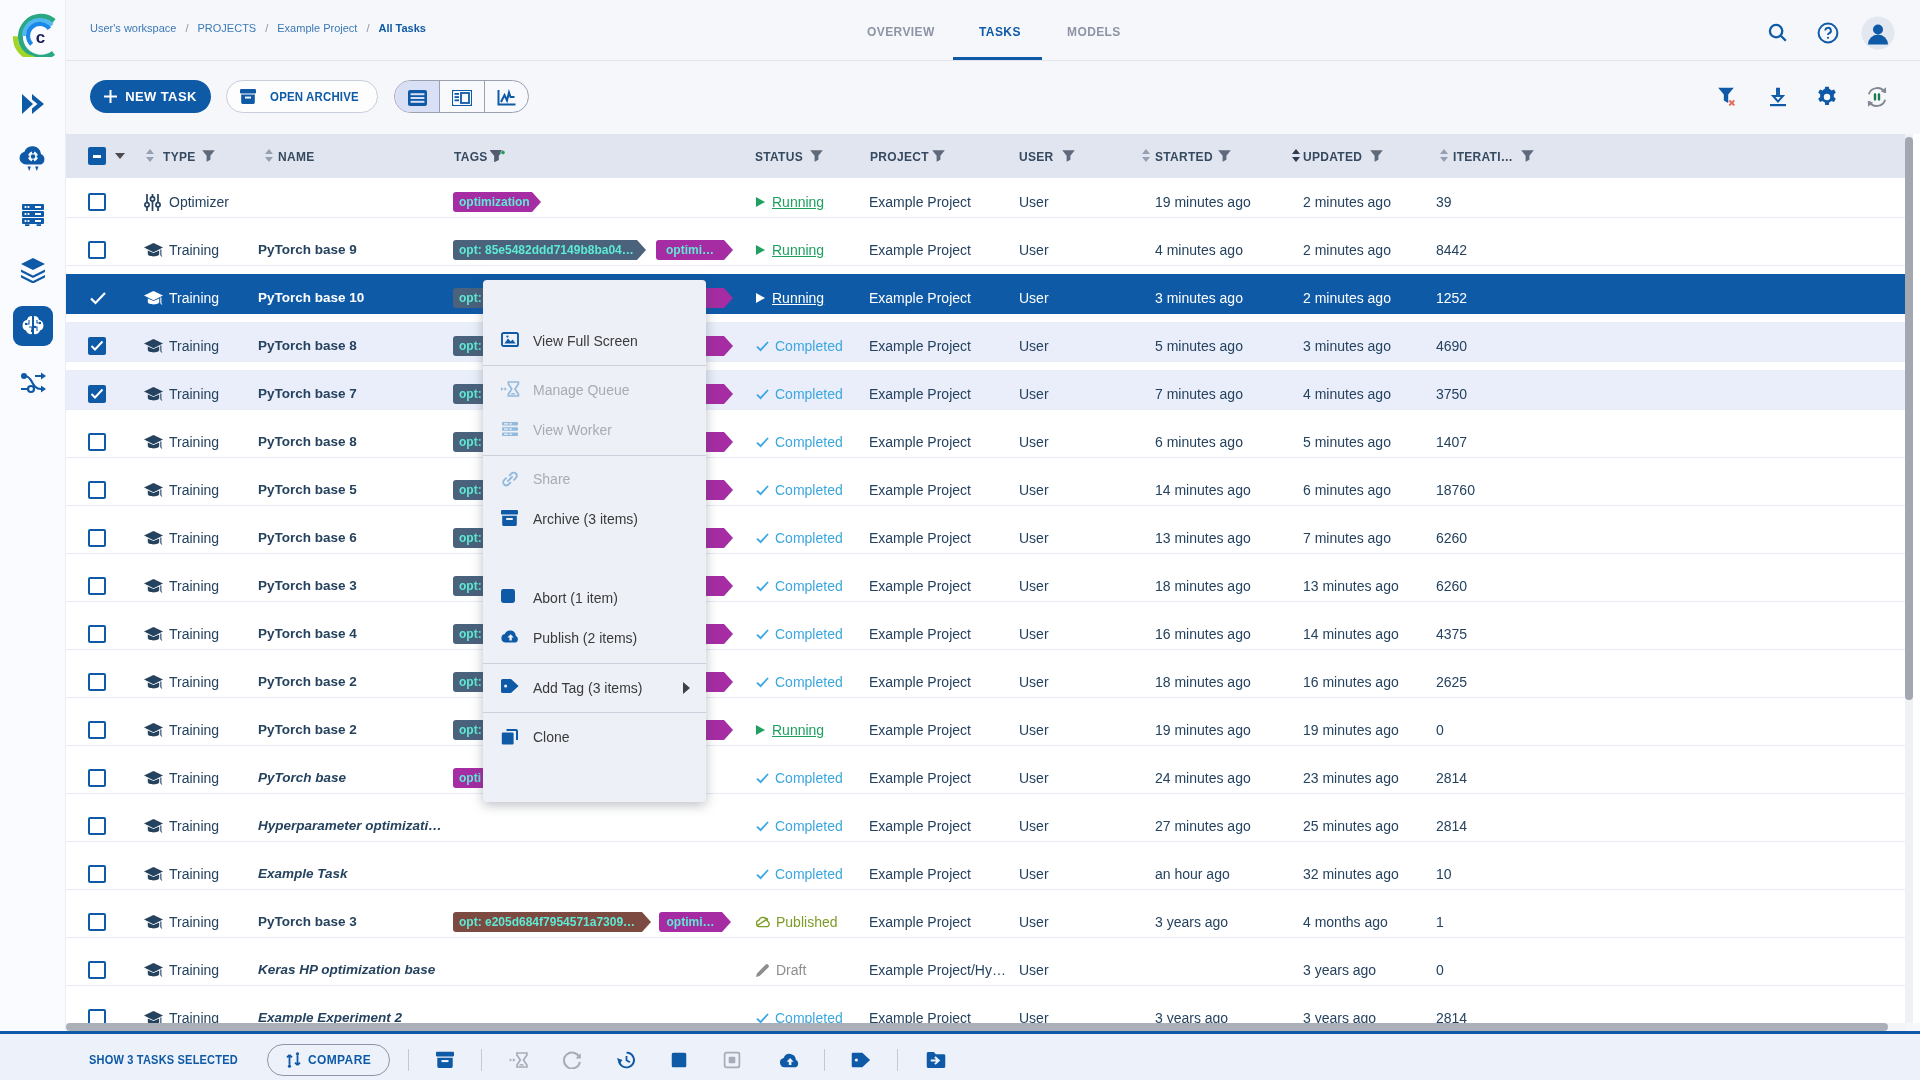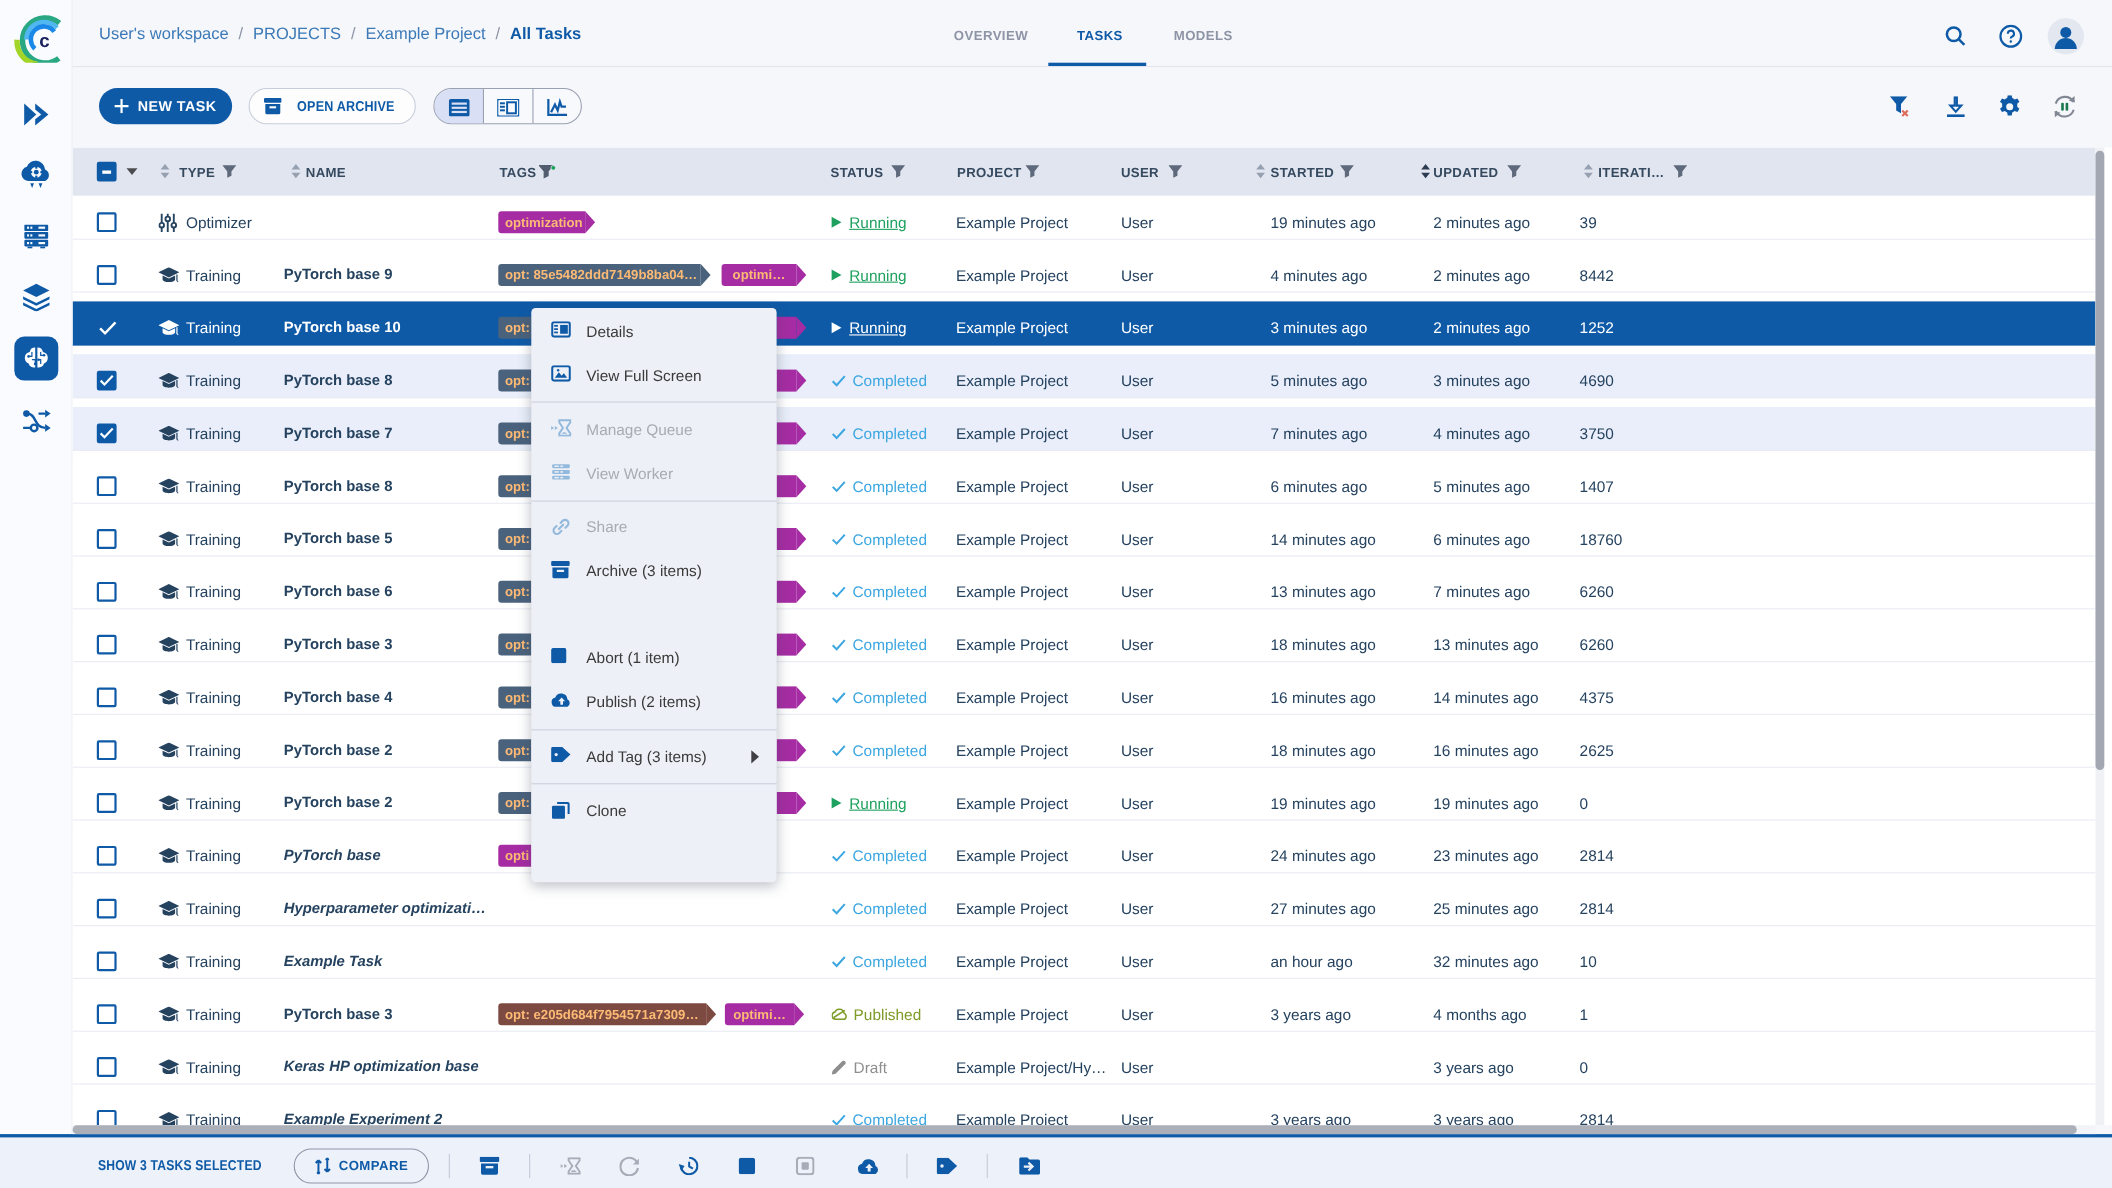--- a/index.html
+++ b/index.html
@@ -3,21 +3,21 @@
 <meta charset="utf-8">
 <style>
 *{margin:0;padding:0;box-sizing:border-box;}
 html,body{width:1920px;height:1080px;overflow:hidden;}
 body{font-family:"Liberation Sans",sans-serif;background:#f6f7fb;position:relative;color:#25425f;}
 
 #sidebar{position:absolute;left:0;top:0;width:66px;height:1034px;background:#fafbfe;border-right:1px solid #ecedf4;}
 .sideicon{position:absolute;left:50%;transform:translate(-50%,-50%);}
 
 #topbar{position:absolute;left:66px;top:0;width:1854px;height:61px;border-bottom:1px solid #e2e5ee;}
-#crumbs{position:absolute;left:24px;top:22px;font-size:15px;color:#3b79b7;white-space:nowrap;}
+#crumbs{position:absolute;left:24px;top:22px;font-size:11px;color:#3b79b7;white-space:nowrap;}
 #crumbs .sep{color:#8d94a6;padding:0 9px;}
 #crumbs .last{color:#0e5aa7;font-weight:bold;}
 .tab{position:absolute;top:25px;font-size:12px;font-weight:bold;letter-spacing:.4px;color:#8d94a6;}
 .tabu{position:absolute;top:57px;height:3px;background:#0e5aa7;}
 
 .btn{position:absolute;height:33px;border-radius:17px;font-size:13px;font-weight:bold;letter-spacing:.4px;display:flex;align-items:center;justify-content:center;}
 #newtask{left:90px;top:80px;width:121px;background:#0e5aa7;color:#fff;}
 #openarch{left:226px;top:80px;width:152px;background:#fdfdfe;border:1px solid #c7cddb;color:#0e5aa7;}
 #views{position:absolute;left:394px;top:80px;width:135px;height:33px;border:1px solid #99a1b1;border-radius:17px;background:#f8f9fd;overflow:hidden;display:flex;}
 #views .seg{width:45px;height:33px;display:flex;align-items:center;justify-content:center;}
@@ -48,21 +48,21 @@
 
 .st{display:inline-flex;align-items:center;height:48px;}
 .running{color:#1ea15e;text-decoration:underline;}
 .completed{color:#3ba6e0;}
 .published{color:#7d9b27;}
 .draft{color:#8e8e8e;}
 .sel .running{color:#fff;}
 .play{width:0;height:0;border-left:9px solid #1ea15e;border-top:5.5px solid transparent;border-bottom:5.5px solid transparent;margin-right:7px;}
 .sel .play{border-left-color:#fff;}
 
-.tag{position:relative;display:block;height:20px;line-height:20px;margin-top:14px;padding:0 0 0 6px;color:#fdba74;font-size:12px;font-weight:bold;border-radius:3px 0 0 3px;overflow:hidden;white-space:nowrap;}
+.tag{position:relative;display:block;height:20px;line-height:20px;margin-top:14px;padding:0 0 0 6px;color:#5eead4;font-size:12px;font-weight:bold;border-radius:3px 0 0 3px;overflow:hidden;white-space:nowrap;}
 .c-tags{display:flex;align-items:flex-start;}
 .tp{background:#a62ca3;}
 .ts{background:#4a627c;}
 .tm{background:#7d4a42;}
 .tip{display:block;width:0;height:0;border-top:10px solid transparent;border-bottom:10px solid transparent;border-left:9px solid #a62ca3;margin-top:14px;}
 .tip.s{border-left-color:#4a627c;}
 .tip.m{border-left-color:#7d4a42;}
 .ptip{position:absolute;left:640px;top:14px;width:18px;height:20px;background:#a62ca3;}
 .ptip::after{content:"";position:absolute;left:18px;top:0;width:0;height:0;border-top:10px solid transparent;border-bottom:10px solid transparent;border-left:9px solid #a62ca3;}
 
@@ -688,30 +688,20 @@
           <path d="M1 5.6 L4.6 9.2 L12 1" stroke="currentColor" stroke-width="1.8" fill="none"></path>
         </svg>Completed</span>
       <span class="cell c-proj">Example Project</span>
       <span class="cell c-user">User</span>
       <span class="cell c-start">3 years ago</span>
       <span class="cell c-upd">3 years ago</span>
       <span class="cell c-iter">2814</span>
     </div>
 </div>
 <div id="menu">
-  <div class="mi" style="top:1px">
-      <svg width="18" height="15" viewBox="0 0 18 15">
-        <rect x="1" y="1" width="16" height="13" rx="1.6" fill="none" stroke="#0e5aa7" stroke-width="1.9"></rect>
-        <rect x="2.8" y="3.4" width="3.4" height="1.6" fill="#0e5aa7"></rect>
-        <rect x="2.8" y="6.4" width="3.4" height="1.6" fill="#0e5aa7"></rect>
-        <rect x="2.8" y="9.4" width="3.4" height="1.6" fill="#0e5aa7"></rect>
-        <rect x="8.2" y="3.4" width="7" height="8" fill="#0e5aa7"></rect>
-      </svg>
-      <span class="mt">Details</span>
-    </div>
   <div class="mi" style="top:41px">
       <svg width="18" height="15" viewBox="0 0 18 15">
         <rect x="1" y="1" width="16" height="13" rx="1.6" fill="none" stroke="#0e5aa7" stroke-width="1.9"></rect>
         <path d="M3.4 11.4 L7 6.4 L9.6 9.6 L11.6 7.4 L14.6 11.4 Z" fill="#0e5aa7"></path>
         <circle cx="6.4" cy="4.6" r="1.1" fill="#0e5aa7"></circle>
       </svg>
       <span class="mt">View Full Screen</span>
     </div>
   <div class="mdiv" style="top:85px"></div>
   <div class="mi dis" style="top:90px">

